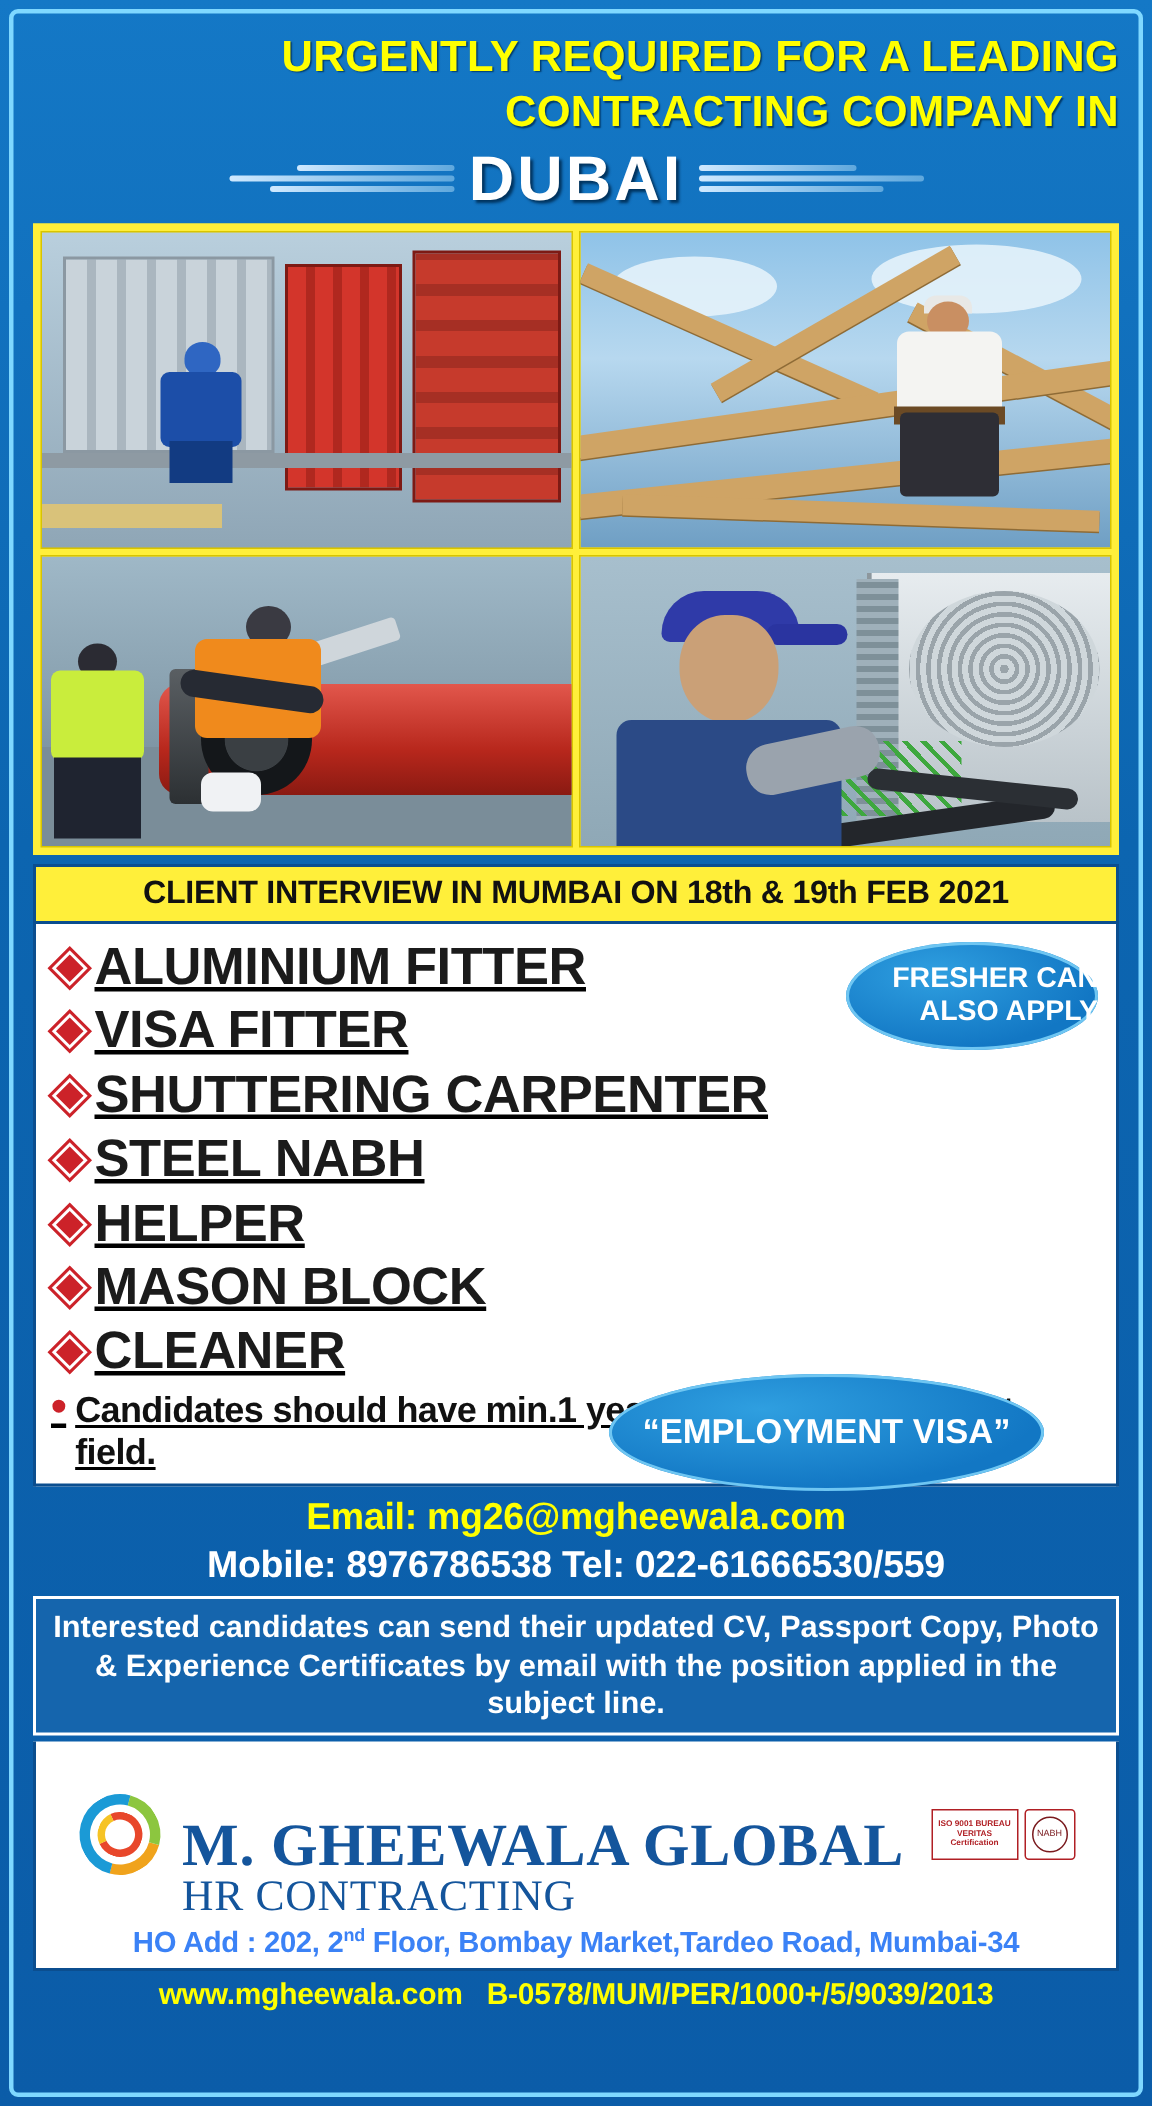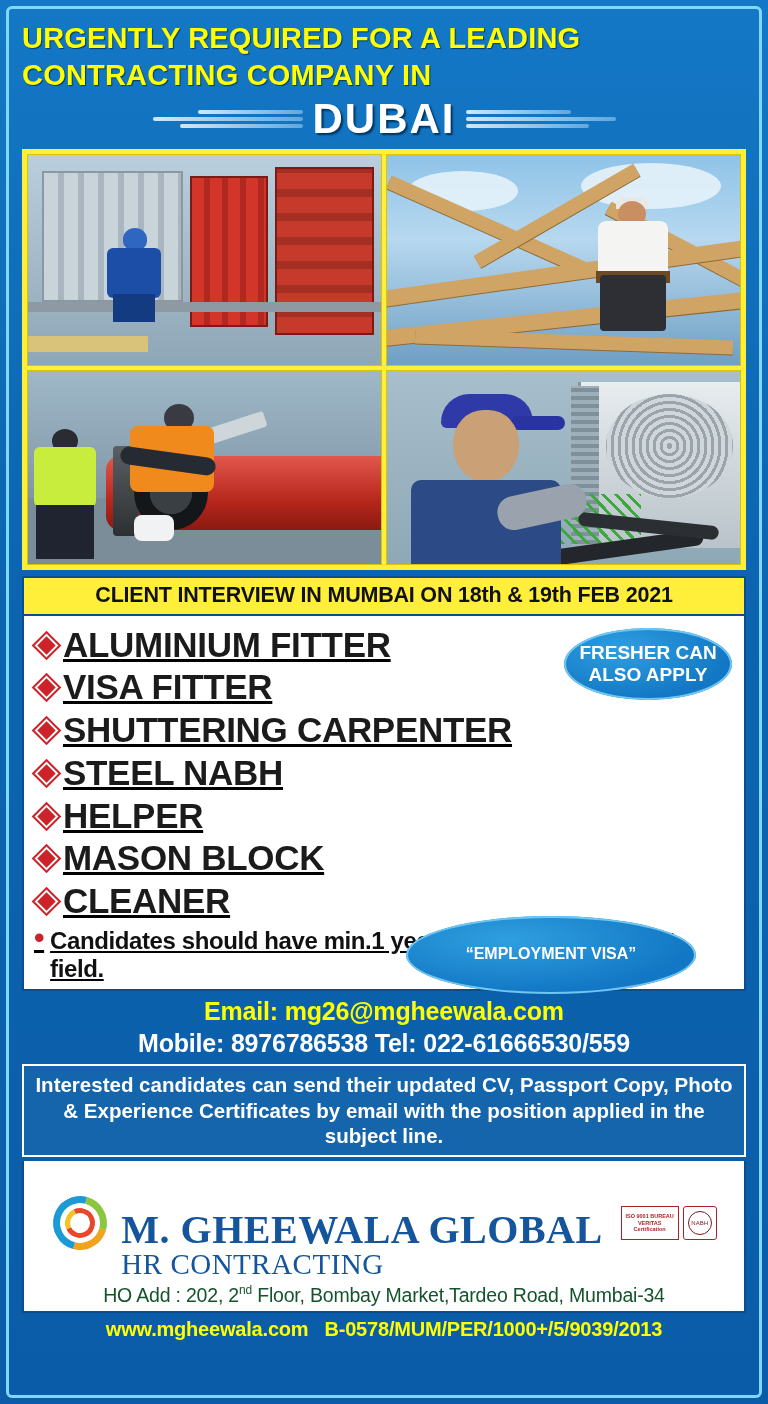--- a/index.html
+++ b/index.html
@@ -28,21 +28,21 @@
     position: relative;
     width: 100%;
     height: 100%;
     padding: 10px 14px;
     display: flex;
     flex-direction: column;
   }
 
   
   .headline {
-    text-align: left;
+    text-align: right;
     color: #ffff00;
     font-weight: bold;
     font-size: 29px;
     line-height: 1.15;
     letter-spacing: .2px;
     text-shadow: 1px 1px 1px #003a6b;
     margin-top: 4px;
   }
   .dubai-row {
     display: flex;
@@ -217,31 +217,31 @@
     font-weight: bold; font-size: 24px; color: #111;
     margin-top: 4px; letter-spacing: -0.4px;
   }
   .note .dot { color:#cc2229; font-size: 30px; line-height: .7; }
 
   .bubble {
     position: absolute;
     background: radial-gradient(ellipse at 35% 30%, #2f9fe0, #1277c4 70%);
     color: #ffffff;
     font-weight: bold;
-    text-align: center;
+    text-align: right;
     border-radius: 50%;
     display: flex; align-items: center; justify-content: center;
     line-height: 1.15;
     box-shadow: 0 0 0 2px #6fc6f2 inset;
   }
   .bubble.fresher {
     right: 12px; top: 12px; width: 168px; height: 72px; font-size: 19px;
   }
   .bubble.visa {
-    right: 48px; top: 300px; width: 290px; height: 78px; font-size: 16px;
+    right: 48px; top: 300px; width: 290px; height: 78px; font-size: 23px;
   }
 
   
   .contact {
     text-align: center;
     color: #ffff00;
     font-weight: bold;
     padding: 6px 0 2px;
   }
   .contact .email { font-size: 25px; letter-spacing: -0.2px; }
@@ -297,21 +297,21 @@
     display:flex; flex-direction: column; align-items:center; justify-content:center;
     background:#fff;
   }
   .cert-round {
     width: 34px; height: 34px; border: 1px solid #b01f24; border-radius: 3px;
     display:flex; align-items:center; justify-content:center; background:#fff;
   }
   .cert-round .c { width:24px; height:24px; border:1px solid #7a1a1e; border-radius:50%;
     font-size:6px; display:flex; align-items:center; justify-content:center; color:#7a1a1e; }
   .addr {
-    text-align: center; font-weight: normal; font-size: 19.5px; color: #14532d; margin-top: 4px;
+    text-align: center; font-weight: bold; font-size: 19.5px; color: #3b82f6; margin-top: 4px;
     letter-spacing: -0.2px;
   }
   .addr sup { font-size: 12px; }
   .weburl {
     text-align: center; color: #ffff00; font-weight: bold; font-size: 20px;
     padding-top: 5px; letter-spacing: -0.2px;
   }
 </style>
 </head>
 <body>

